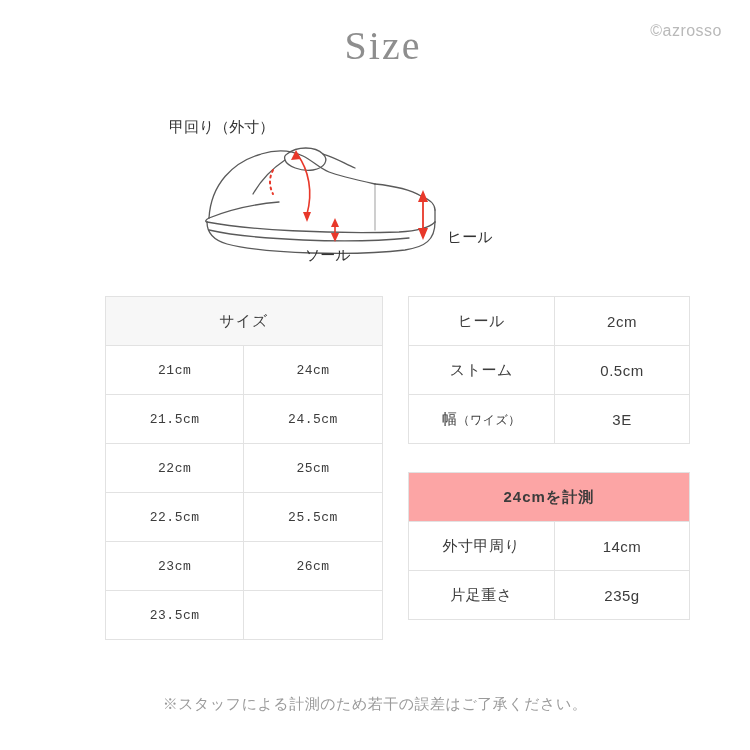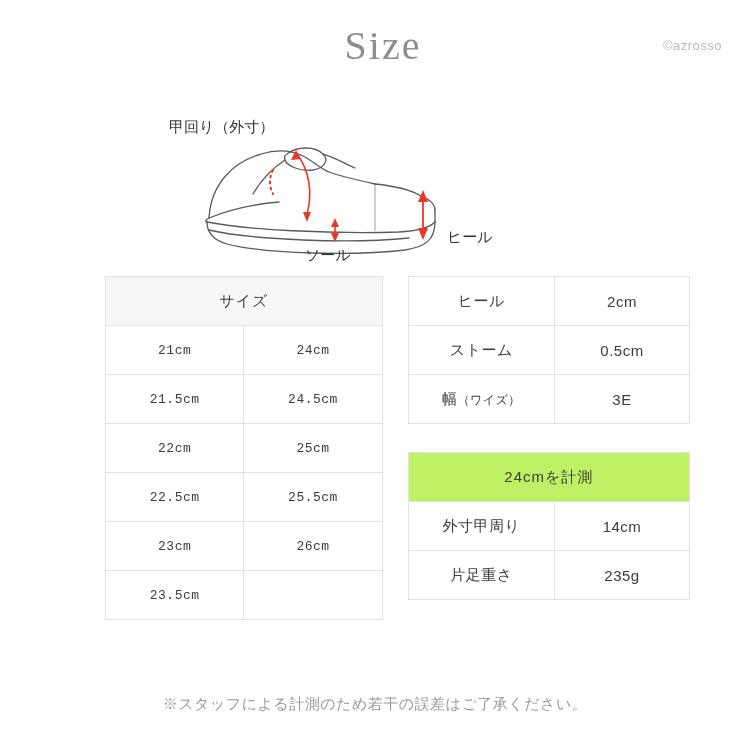--- a/index.html
+++ b/index.html
@@ -22,42 +22,42 @@
     width: 750px;
     text-align: center;
     font-family: "Liberation Serif", serif;
     font-size: 40px;
     letter-spacing: 2px;
     color: #8e8e8e;
     font-weight: 400;
   }
   .brand-mark {
     position: absolute;
-    top: 38px;
+    top: 22px;
     right: 28px;
-    font-size: 13px;
+    font-size: 16px;
     color: #b9b9b9;
     letter-spacing: 0.5px;
   }
 
   
   .illus-wrap {
     position: absolute;
     top: 110px;
     left: 0;
     width: 750px;
     height: 155px;
     padding-left: 8px;
   }
   .illus-svg { display: block; margin: 0 auto; }
 
   
   .tables {
     position: absolute;
-    top: 276px;
+    top: 296px;
     left: 60px;
     width: 630px;
     display: flex;
     gap: 25px;
     padding-left: 45px;
   }
   .col-left { width: 300px; }
   .col-right { width: 305px; display: flex; flex-direction: column; gap: 28px; }
 
   table {
@@ -78,23 +78,23 @@
   thead th {
     background: #f7f7f7;
     font-size: 15px;
     letter-spacing: 1px;
   }
   .size-table td { font-size: 13px; letter-spacing: 0.5px; font-family: Liberation Mono, monospace; }
   .spec-table td.label { letter-spacing: 0.5px; }
   .spec-table td.value { letter-spacing: 0.5px; }
   .small-note { font-size: 12px; }
   .measure-head th {
-    background: #bef264;
-    font-size: 15px;
-    font-weight: 400;
+    background: #fca5a5;
+    font-size: 15px;
+    font-weight: 700;
     letter-spacing: 1px;
   }
 
   
   .size-table col.c1, .size-table col.c2 { width: 50%; }
   .spec-table col.c1 { width: 52%; }
   .spec-table col.c2 { width: 48%; }
 
   
   .footer-note {

